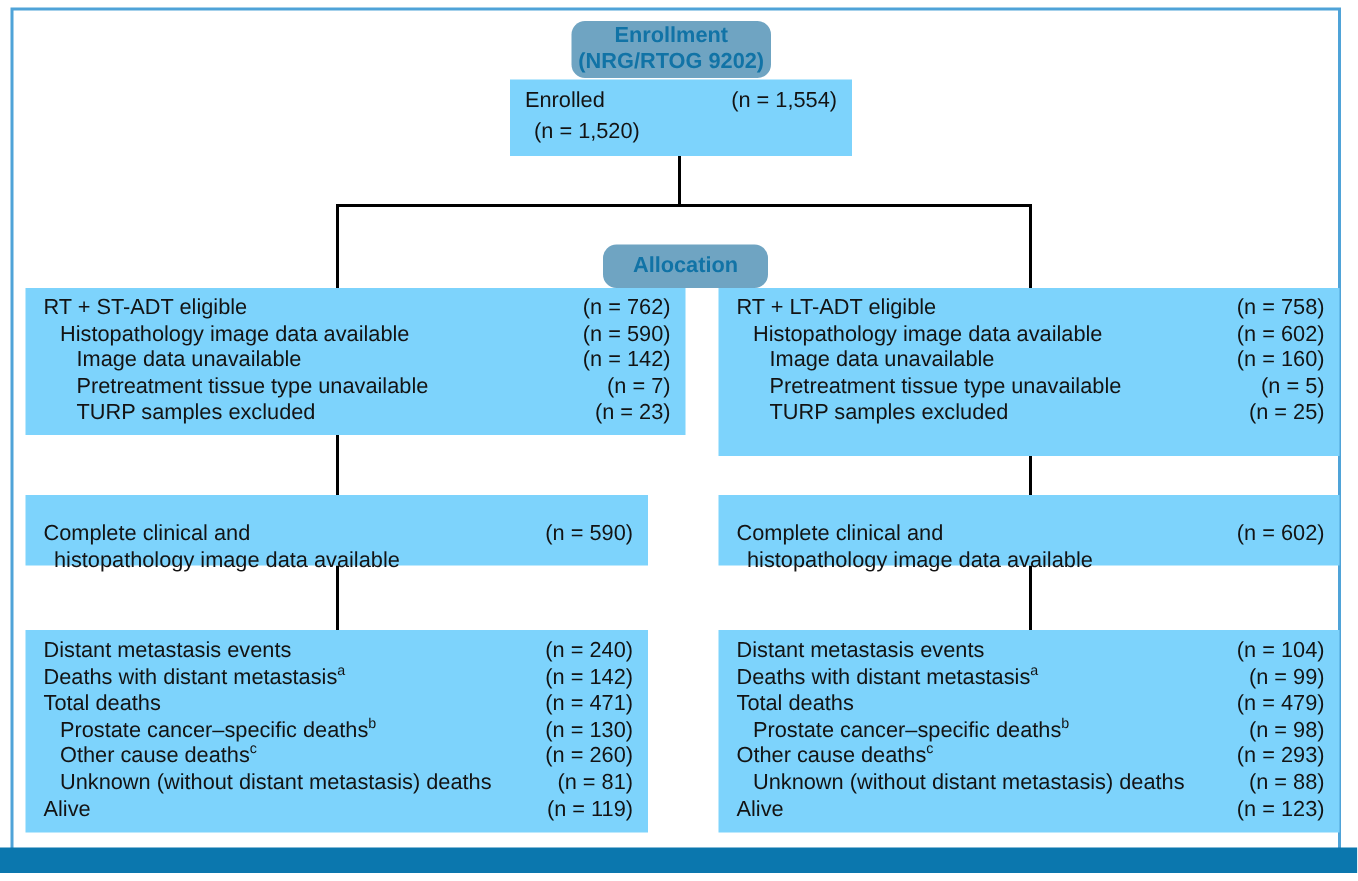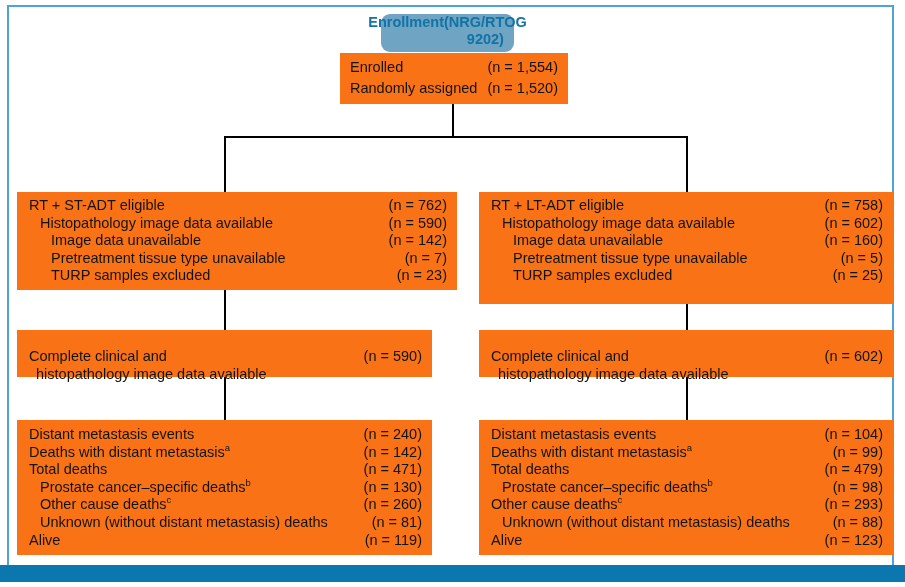--- a/index.html
+++ b/index.html
@@ -10,24 +10,24 @@
   .frame{
     position:absolute;left:7px;top:5px;width:887px;height:575px;
     border:2px solid #4fa3d8;box-sizing:border-box;background:#fff;
   }
   .bottom-bar{
     position:absolute;left:0;top:565px;width:905px;height:17px;background:#0b77ae;
   }
   .hdr{
     position:absolute;background:#6fa4c2;color:#1173a6;font-weight:bold;
     font-size:14.5px;line-height:17px;text-align:center;border-radius:9px;
-    display:flex;flex-direction:row;justify-content:center;box-sizing:border-box;
+    display:flex;flex-direction:column;justify-content:center;box-sizing:border-box;
   }
   .box{
-    position:absolute;background:#f97316;font-size:14.5px;line-height:17.6px;
+    position:absolute;background:#7dd3fc;font-size:14.5px;line-height:17.6px;
     padding:5px 10px 5px 12px;box-sizing:border-box;
   }
   .row{display:flex;justify-content:space-between;}
   .lbl{white-space:nowrap;}
   .val{white-space:nowrap;text-align:right;padding-left:6px;}
   .ind1{padding-left:11px;}
   .ind2{padding-left:22px;}
   .ind-sm{padding-left:7px;}
   sup{font-size:9.5px;line-height:0;}
   .line{position:absolute;background:#000;}
@@ -53,25 +53,27 @@
     <div>Enrollment</div>
     <div>(NRG/RTOG 9202)</div>
   </div>
 
   <div class="box" style="left:340px;top:53px;width:228px;height:51px;line-height:20.5px;padding:4px 10px;">
     <div class="row">
       <span class="lbl">Enrolled</span>
       <span class="val">(n = 1,554)</span>
     </div>
     <div class="row">
-      <span class="lbl">Randomly assigned</span>
       <span class="val">(n = 1,520)</span>
     </div>
   </div>
 
+  <div class="hdr" style="left:402px;top:163px;width:110px;height:29px;">
+    <div>Allocation</div>
+  </div>
 
   <div class="box" style="left:17px;top:192px;width:440px;height:98px;">
     <div class="row">
       <span class="lbl">RT + ST-ADT eligible</span>
       <span class="val">(n = 762)</span>
     </div>
     <div class="row">
       <span class="lbl ind1">Histopathology image data available</span>
       <span class="val">(n = 590)</span>
     </div>

